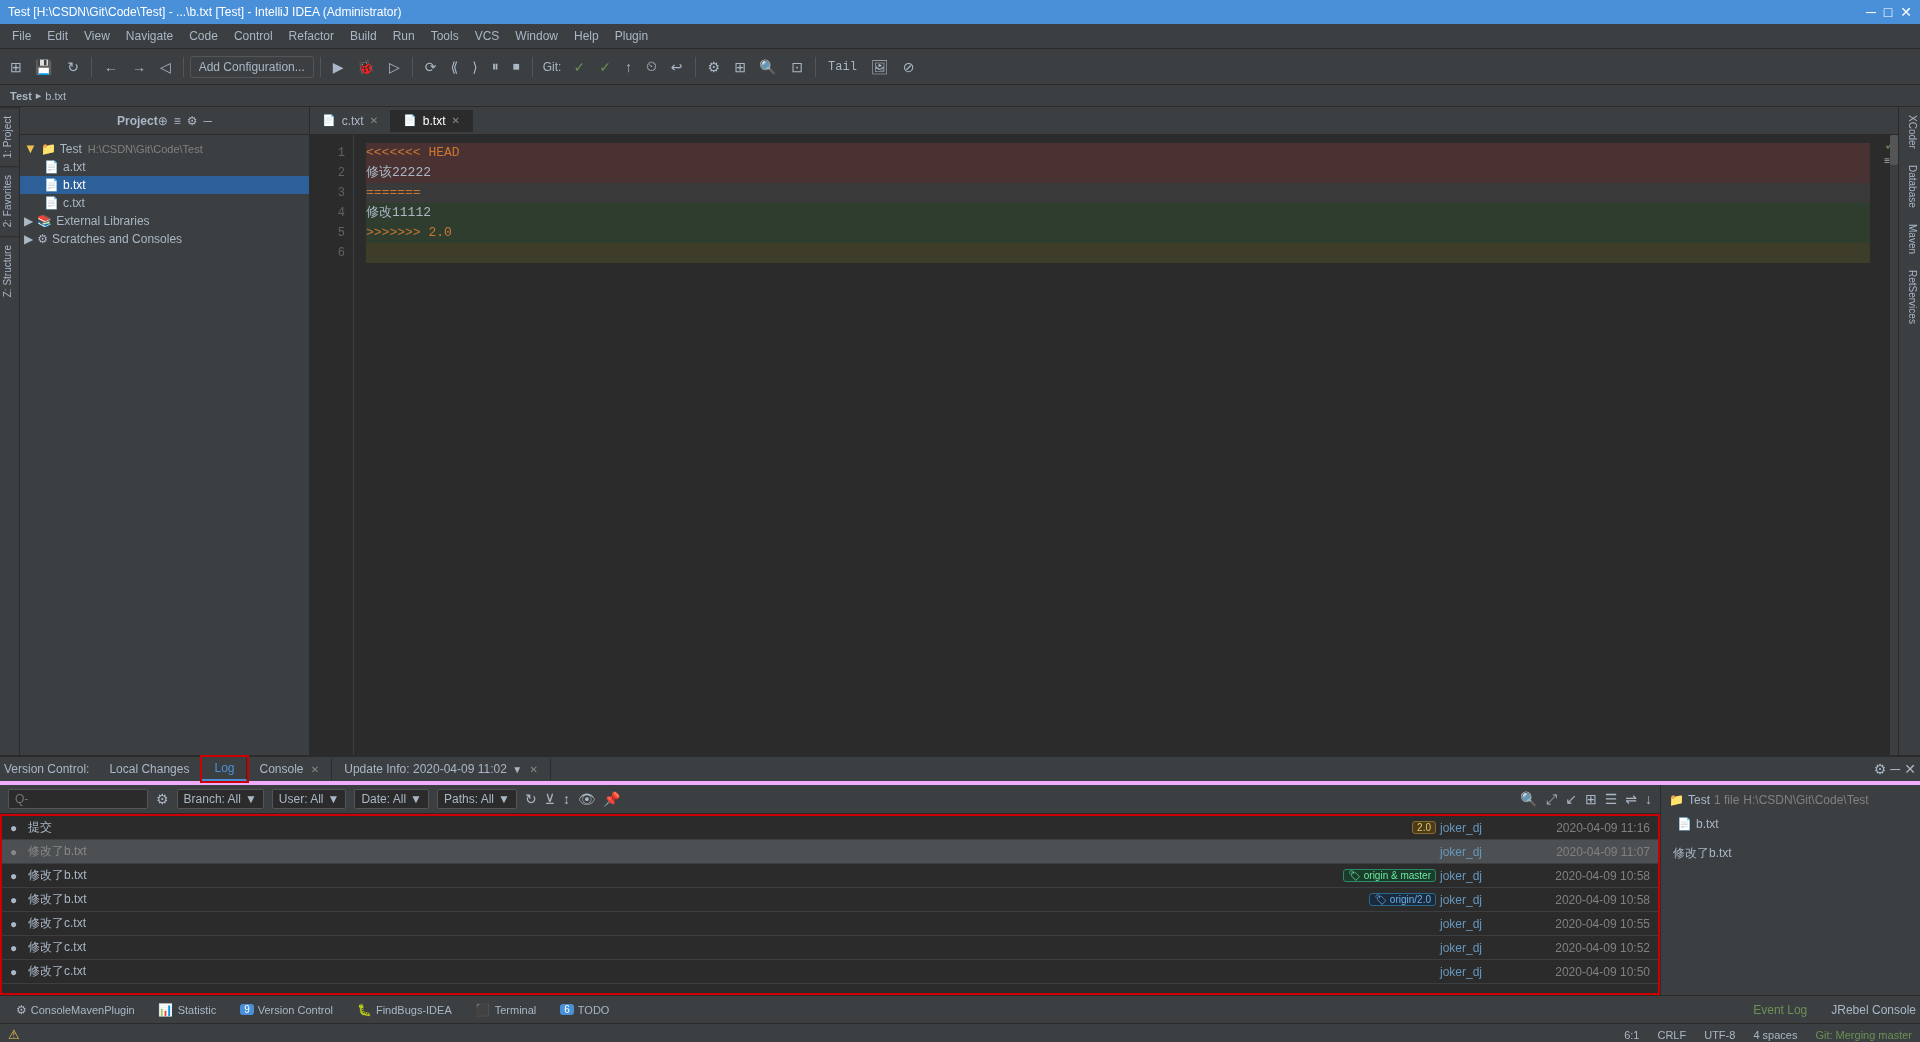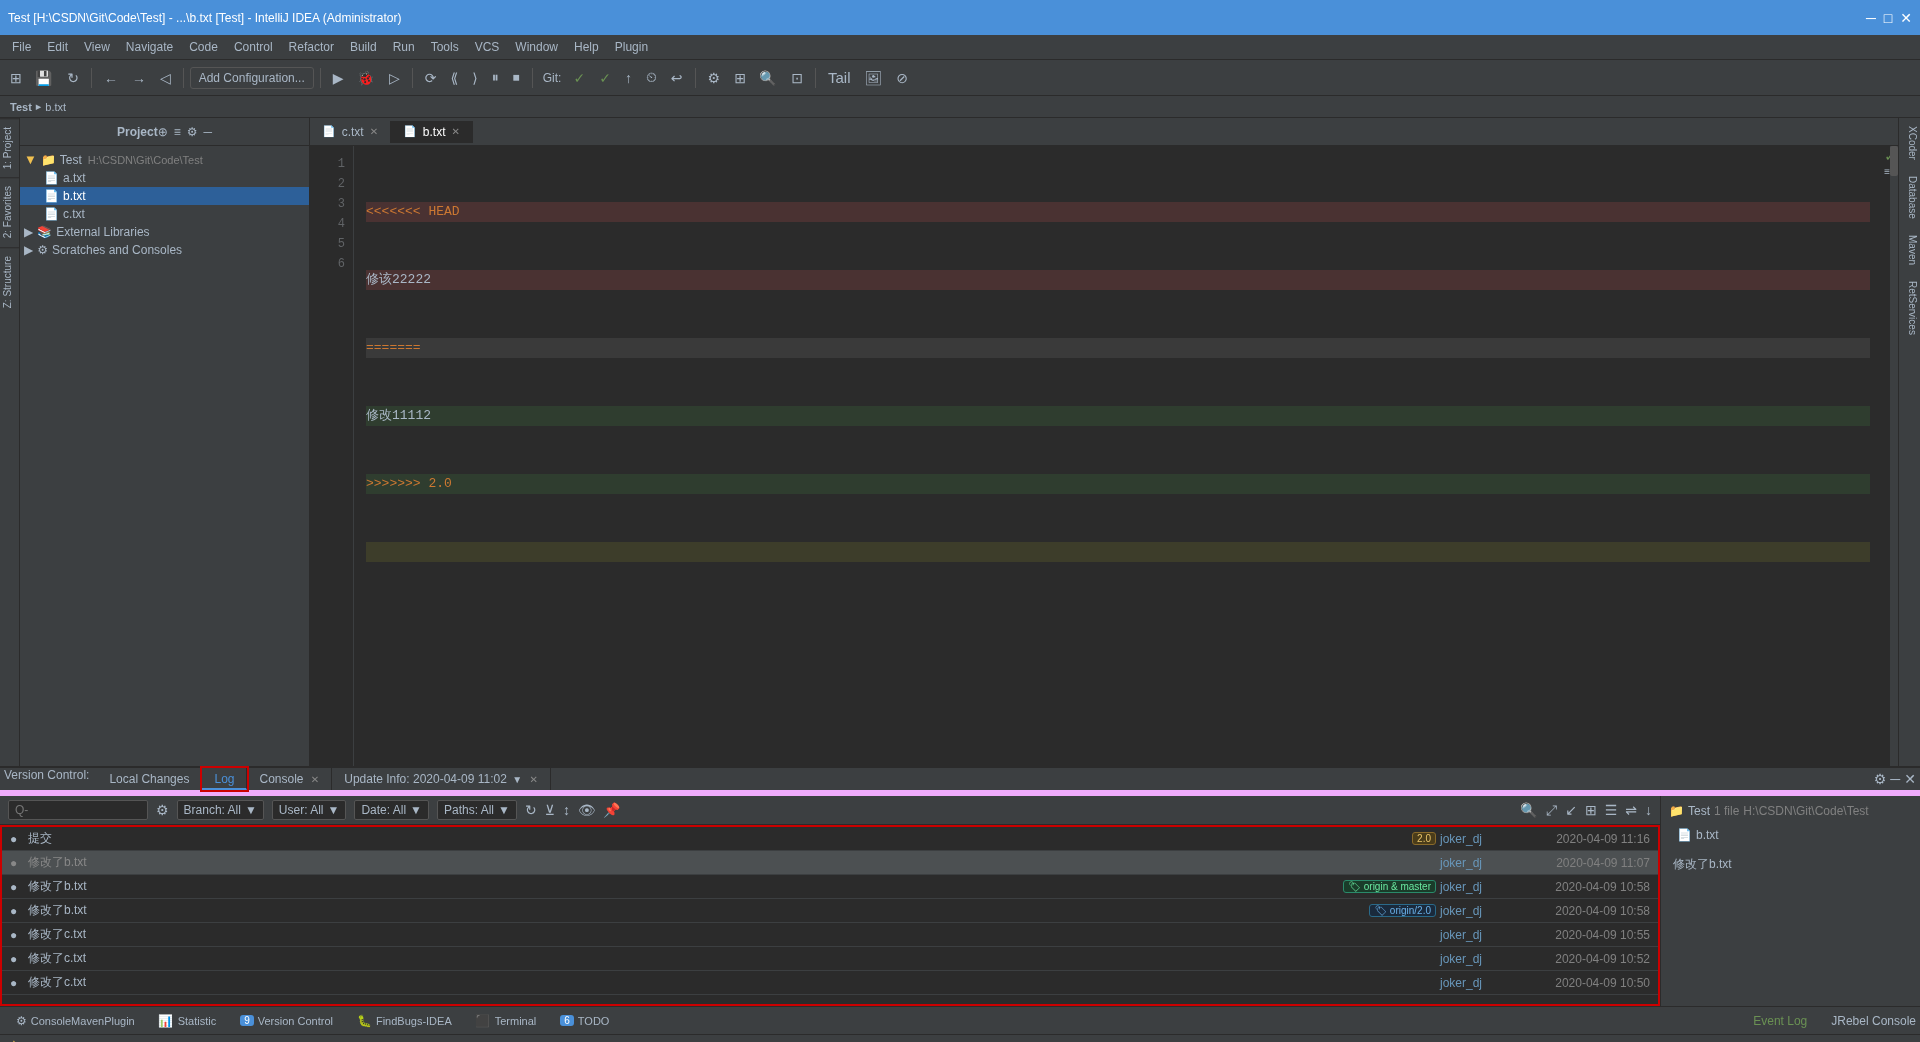--- a/index.html
+++ b/index.html
@@ -1,19 +1,19 @@
 <!DOCTYPE html>
 <html><head>
   <meta charset="utf-8">
   <style>
     * { margin: 0; padding: 0; box-sizing: border-box; }
     body { font-family: 'Segoe UI', Arial, sans-serif; font-size: 12px; background: #3c3f41; color: #a9b7c6; overflow: hidden; width: 1920px; height: 1042px; }
 
     
-    #title-bar { background: #4a90d9; height: 35px; display: flex; align-items: center; justify-content: space-between; padding: 0 8px; }
+    #title-bar { background: #4a90d9; height: 24px; display: flex; align-items: center; justify-content: space-between; padding: 0 8px; }
     #title-bar .title { color: white; font-size: 12px; font-weight: normal; }
     #title-bar .window-controls { display: flex; gap: 8px; }
     #title-bar .window-controls span { color: white; font-size: 14px; cursor: pointer; }
 
     
     #menu-bar { background: #3c3f41; height: 24px; display: flex; align-items: center; padding: 12px 4px; border-bottom: 1px solid #2b2b2b; }
     #menu-bar .menu-item { color: #a9b7c6; padding: 2px 8px; font-size: 12px; cursor: pointer; }
 
     
     #toolbar { background: #3c3f41; height: 36px; display: flex; align-items: center; padding: 0 4px; border-bottom: 1px solid #2b2b2b; gap: 2px; }
@@ -51,36 +51,36 @@
     .editor-tab.active { background: #2b2b2b; color: white; }
     .editor-tab .close-btn { font-size: 10px; color: #888; cursor: pointer; }
     .editor-tab .file-icon { font-size: 11px; }
 
     
     #editor-content { flex: 1; display: flex; overflow: hidden; }
     #line-numbers { width: 44px; background: #2b2b2b; padding: 8px 0; text-align: right; border-right: 1px solid #3c3f41; }
     .line-num { height: 20px; padding-right: 8px; font-size: 12px; color: #606366; font-family: 'Courier New', monospace; line-height: 20px; }
 
     #code-area { flex: 1; padding: 8px 12px; font-family: 'Courier New', monospace; font-size: 13px; line-height: 20px; overflow: auto; }
-    .code-line { height: 20px; white-space: pre; margin-top: 48px; }
+    .code-line { height: 20px; white-space: pre; }
     .code-line.conflict-head { background: #4a3232; }
     .code-line.conflict-sep { background: #3a3a3a; }
     .code-line.conflict-other { background: #2f3d2f; }
     .code-line.conflict-end { background: #2f3d2f; }
     .code-line.empty-yellow { background: #3d3d2a; }
     .conflict-marker { color: #cc7832; }
     .conflict-content { color: #a9b7c6; }
 
     
     #right-sidebar { width: 20px; background: #3c3f41; border-left: 1px solid #2b2b2b; display: flex; flex-direction: column; }
     .right-sidebar-item { writing-mode: vertical-rl; font-size: 10px; color: #a9b7c6; padding: 8px 2px; cursor: pointer; white-space: nowrap; }
 
     
     #bottom-panel { height: 240px; background: #3c3f41; border-top: 2px solid #2b2b2b; display: flex; flex-direction: column; }
-    #bottom-tabs { display: flex; background: #3c3f41; height: 28px; border-bottom: 6px solid #f0abfc; padding: 0 4px; }
+    #bottom-tabs { display: flex; align-items: center; background: #3c3f41; height: 28px; border-bottom: 4px solid #f0abfc; padding: 0 4px; }
     .bottom-tab { padding: 4px 12px; font-size: 12px; cursor: pointer; color: #a9b7c6; border-right: 1px solid #2b2b2b; }
     .bottom-tab.active { color: #4a90d9; border-bottom: 2px solid #4a90d9; }
     .bottom-tab-close { font-size: 10px; margin-left: 4px; color: #888; }
 
     
     #vc-content { display: flex; flex: 1; overflow: hidden; }
 
     
     #log-area { flex: 1; display: flex; flex-direction: column; overflow: hidden; }
 
@@ -185,21 +185,21 @@
   <button class="toolbar-btn" style="color:#6a9153;">✓</button>
   <button class="toolbar-btn">↑</button>
   <button class="toolbar-btn">⏲</button>
   <button class="toolbar-btn">↩</button>
   <div class="toolbar-separator"></div>
   <button class="toolbar-btn">⚙</button>
   <button class="toolbar-btn">⊞</button>
   <button class="toolbar-btn">🔍</button>
   <button class="toolbar-btn">⊡</button>
   <div class="toolbar-separator"></div>
-  <span class="toolbar-btn" style="font-size:15px;">Tail</span>
+  <span class="toolbar-btn" style="font-size:12px;font-family:Liberation Mono, monospace;">Tail</span>
   <button class="toolbar-btn">🖼</button>
   <button class="toolbar-btn">⊘</button>
 </div>
 
 <div id="breadcrumb">
   <span style="font-weight:bold;">Test</span>
   <span> ▸ </span>
   <span>b.txt</span>
 </div>
 

